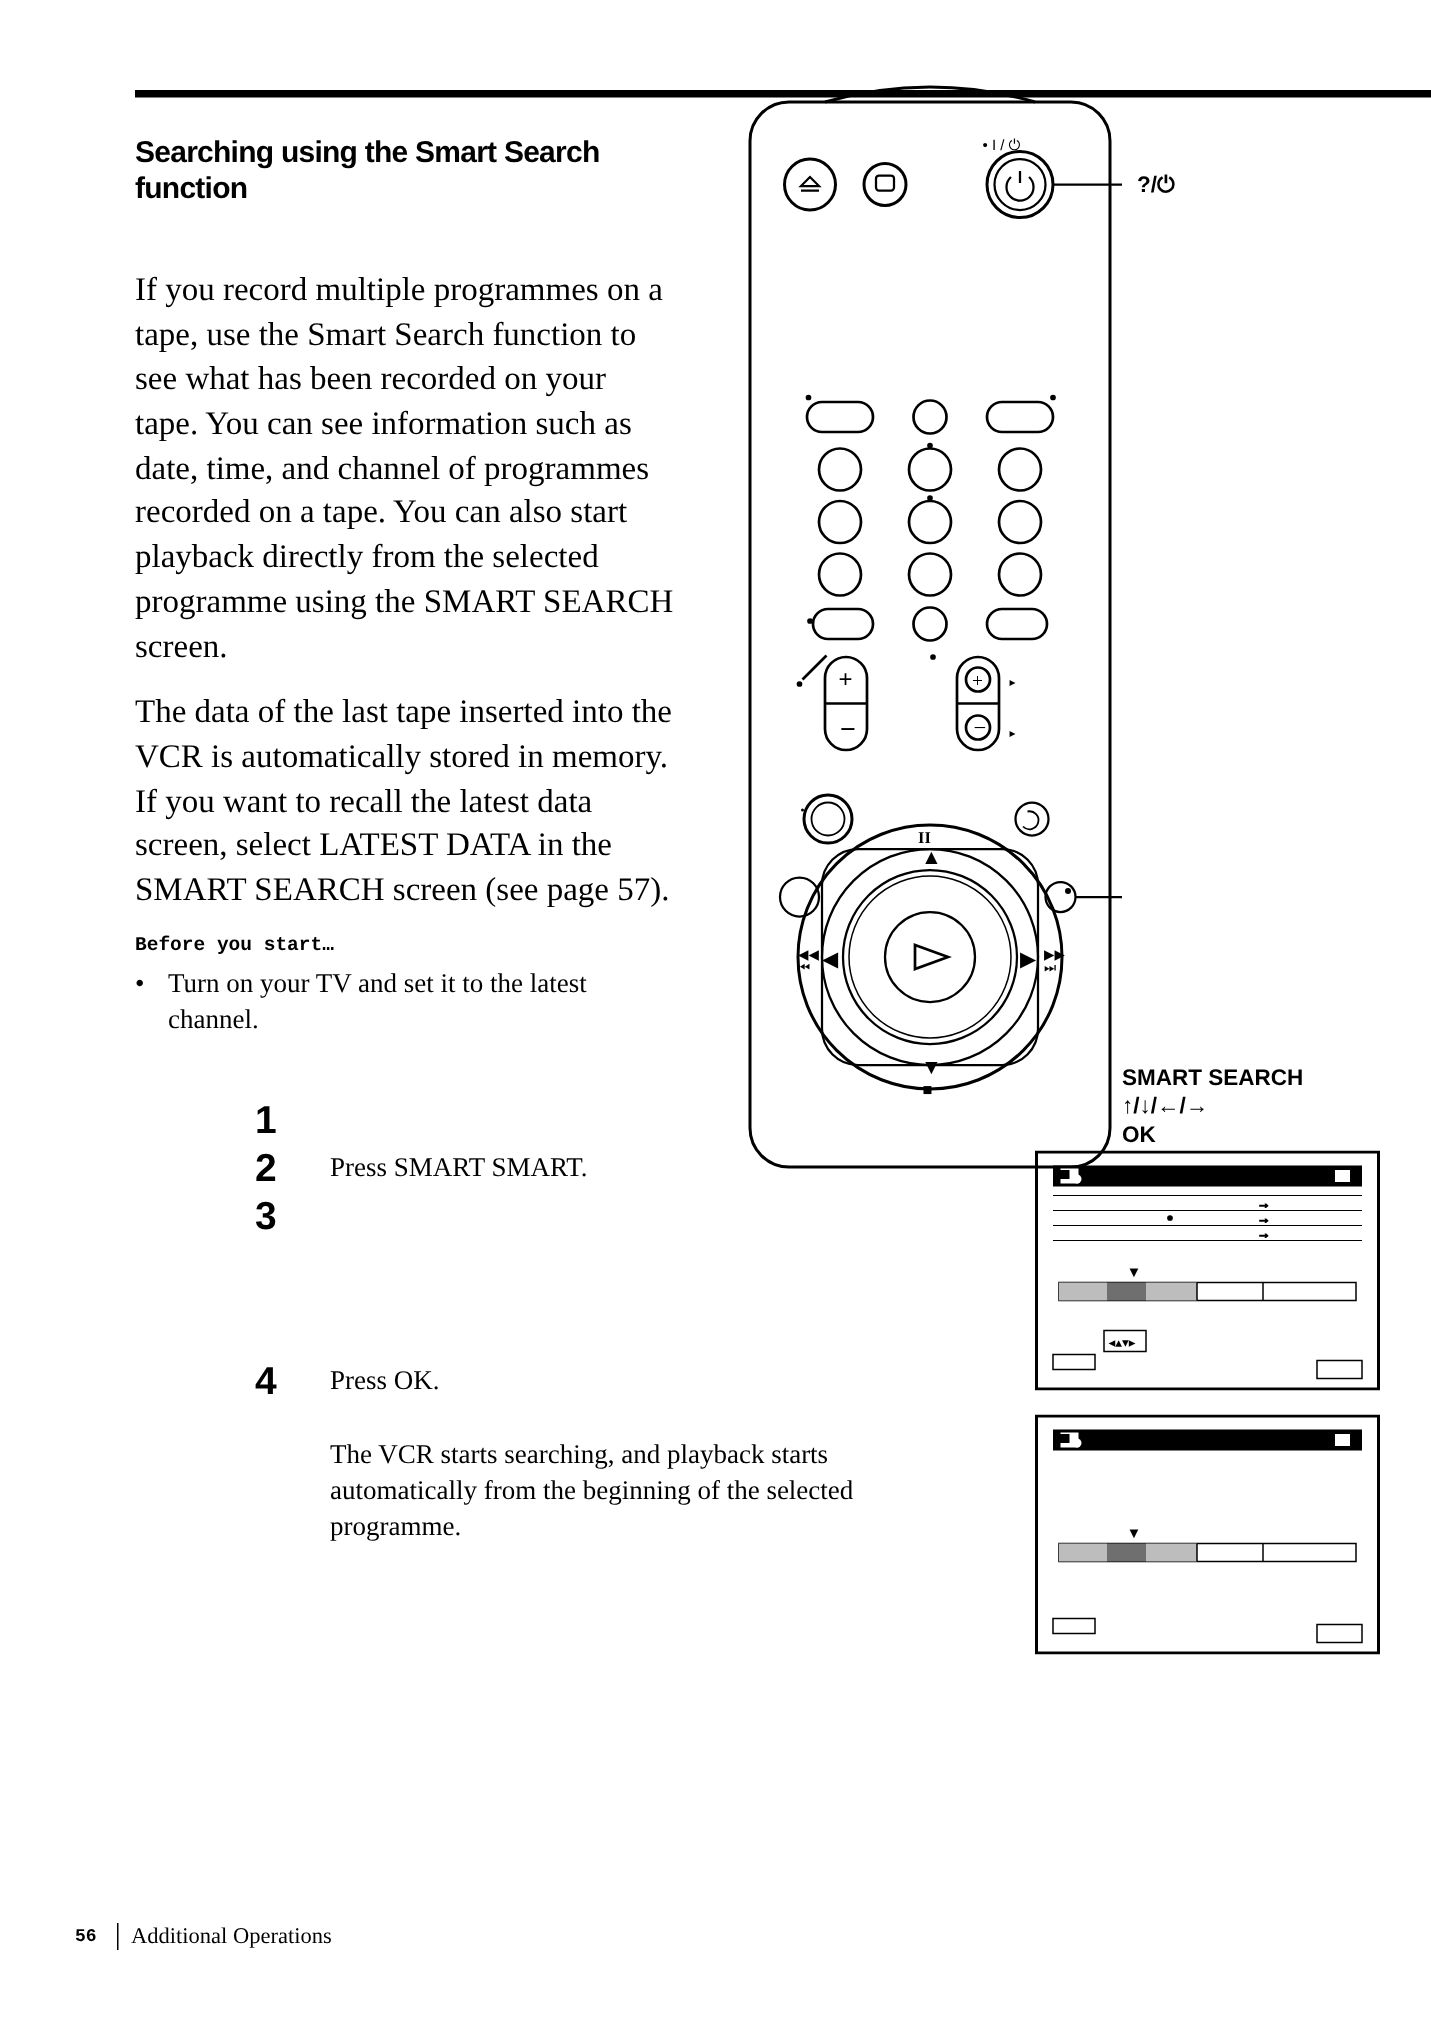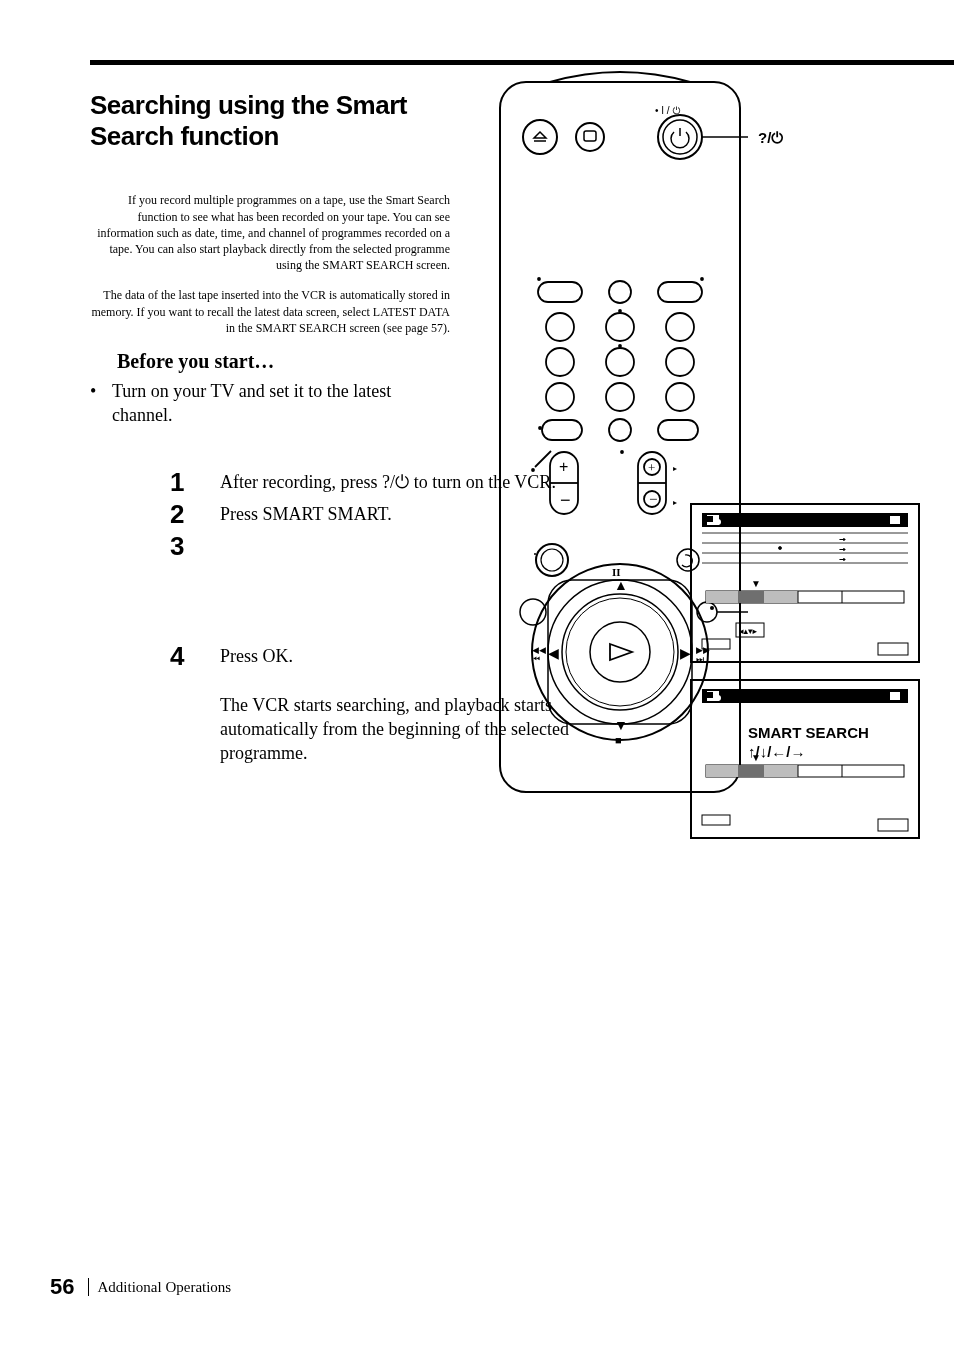--- a/index.html
+++ b/index.html
@@ -16,46 +16,44 @@
     position: absolute;
     top: 60px;
     left: 90px;
     right: 0;
     height: 5px;
     background: #000;
   }
   .heading {
     font-family: Verdana, Arial, sans-serif;
     font-weight: bold;
-    font-size: 26px;
+    font-size: 20px;
     line-height: 1.2;
     margin-top: 30px;
     margin-bottom: 40px;
     width: 360px;
     letter-spacing: -0.5px;
   }
   .two-col {
     display: flex;
     gap: 30px;
   }
   .left-col { width: 360px; }
   .right-col { flex: 1; position: relative; }
   .body-text {
-    font-size: 12px;
+    font-size: 22px;
     line-height: 1.35;
     margin-bottom: 14px;
-    text-align: right;
   }
   .before-start {
-    font-family: Liberation Serif, serif;
+    font-family: Liberation Mono, monospace;
     font-weight: bold;
-    font-size: 20px;
+    font-size: 13px;
     margin-top: 6px;
     margin-bottom: 6px;
-    margin-left: 27px;
   }
   .bullet {
     display: flex;
     font-size: 18px;
     line-height: 1.35;
   }
   .bullet .dot { width: 22px; flex-shrink: 0; }
   .steps {
     margin-top: 40px;
     margin-left: 80px;
@@ -82,21 +80,21 @@
   }
   .step-body p { margin-top: 24px; }
   .page-footer {
     position: absolute;
     bottom: 52px;
     left: 50px;
     font-size: 15px;
     display: flex;
     align-items: center;
   }
-  .page-num { font-family: Liberation Sans, sans-serif; font-weight: bold; font-size: 22px; margin-right: 6px; }
+  .page-num { font-family: Liberation Mono, monospace; font-weight: bold; font-size: 12px; margin-right: 6px; }
   .page-divider { width: 1px; height: 18px; background: #000; margin: 0 8px; }
   .power-symbol { font-family: Arial, sans-serif; }
   .arrow { font-family: Arial, sans-serif; font-size: 17px; }
   .remote-svg { position: absolute; top: -130px; left: 0; }
   .callout {
     font-family: Verdana, Arial, sans-serif;
     font-weight: bold;
     font-size: 15px;
     position: absolute;
   }
@@ -229,23 +227,20 @@
       <div><span>↑/↓/←/→</span></div>
       <div>OK</div>
     </div>
   </div>
 </div>
 
 <div class="steps step-block">
 
   <div class="step-row">
     <div class="step-num">1</div>
-    <div class="step-body">
-      <span>After recording, press </span><span>?/<span class="power-symbol">⏻</span></span><span> to turn on the VCR.</span>
-    </div>
   </div>
 
   <div class="step-row">
     <div class="step-num">2</div>
     <div class="step-body">Press SMART SMART.</div>
   </div>
 
   <div class="step-row">
     <div class="step-num">3</div>
   </div>

